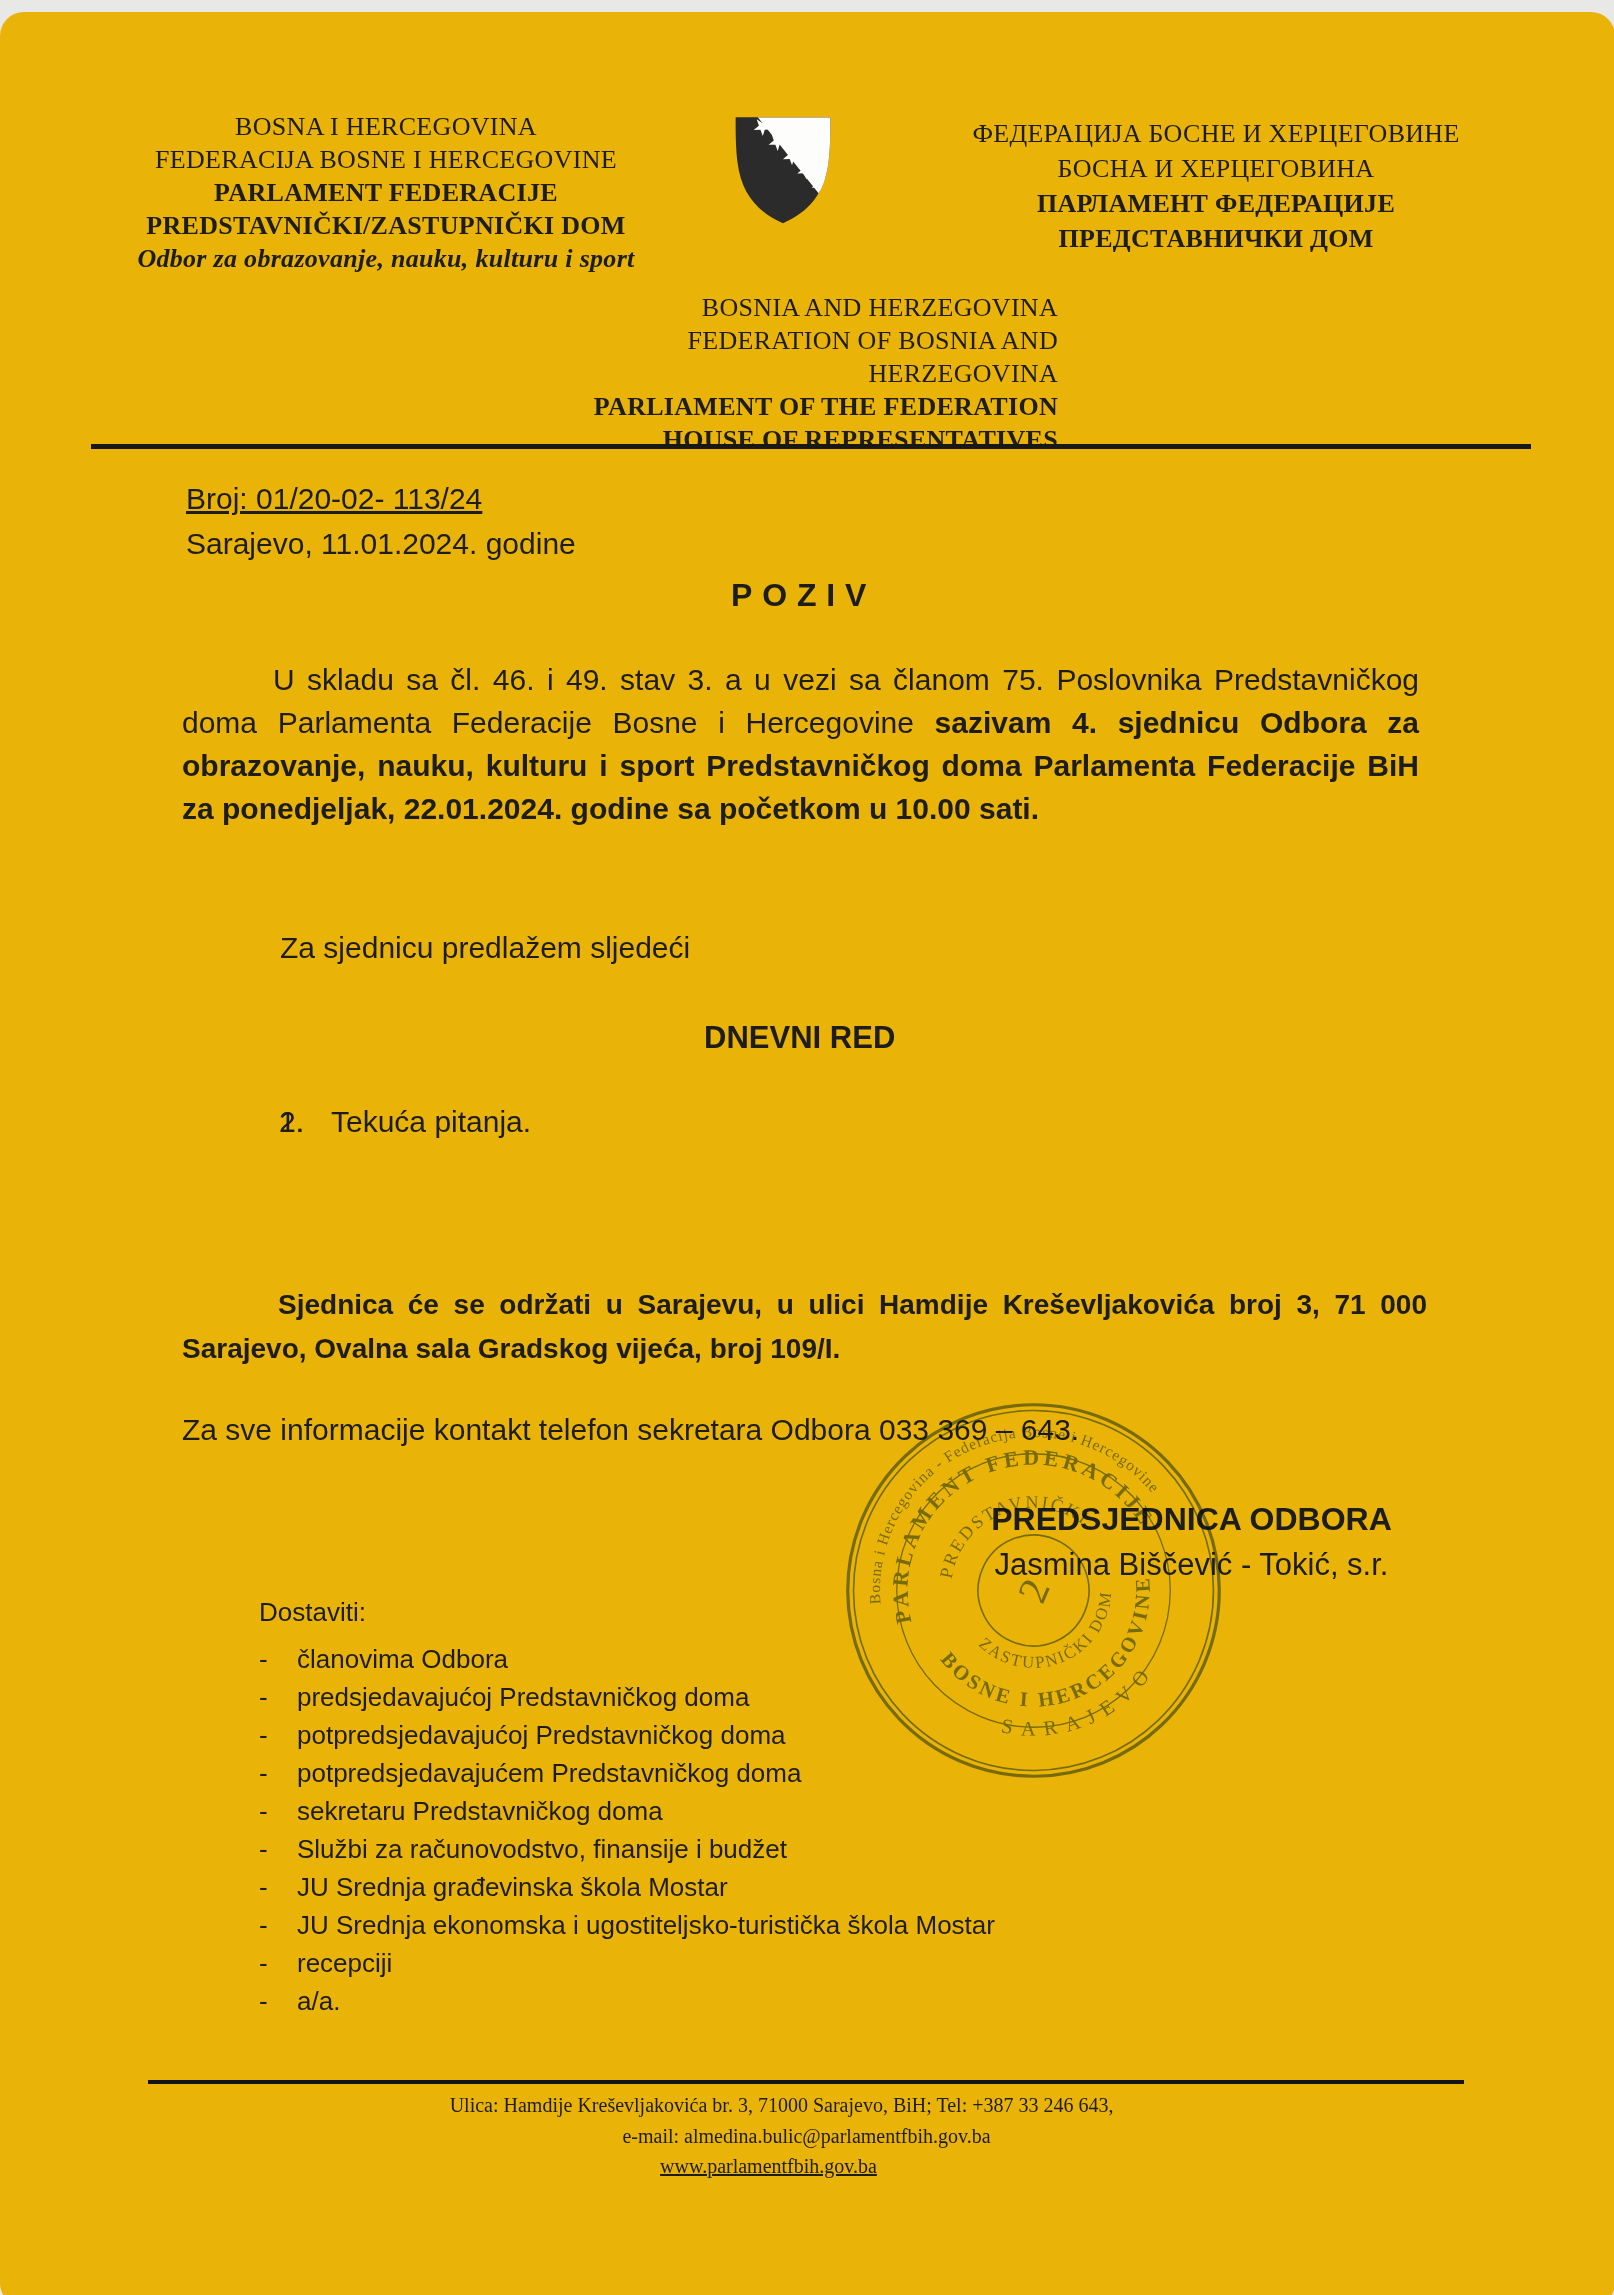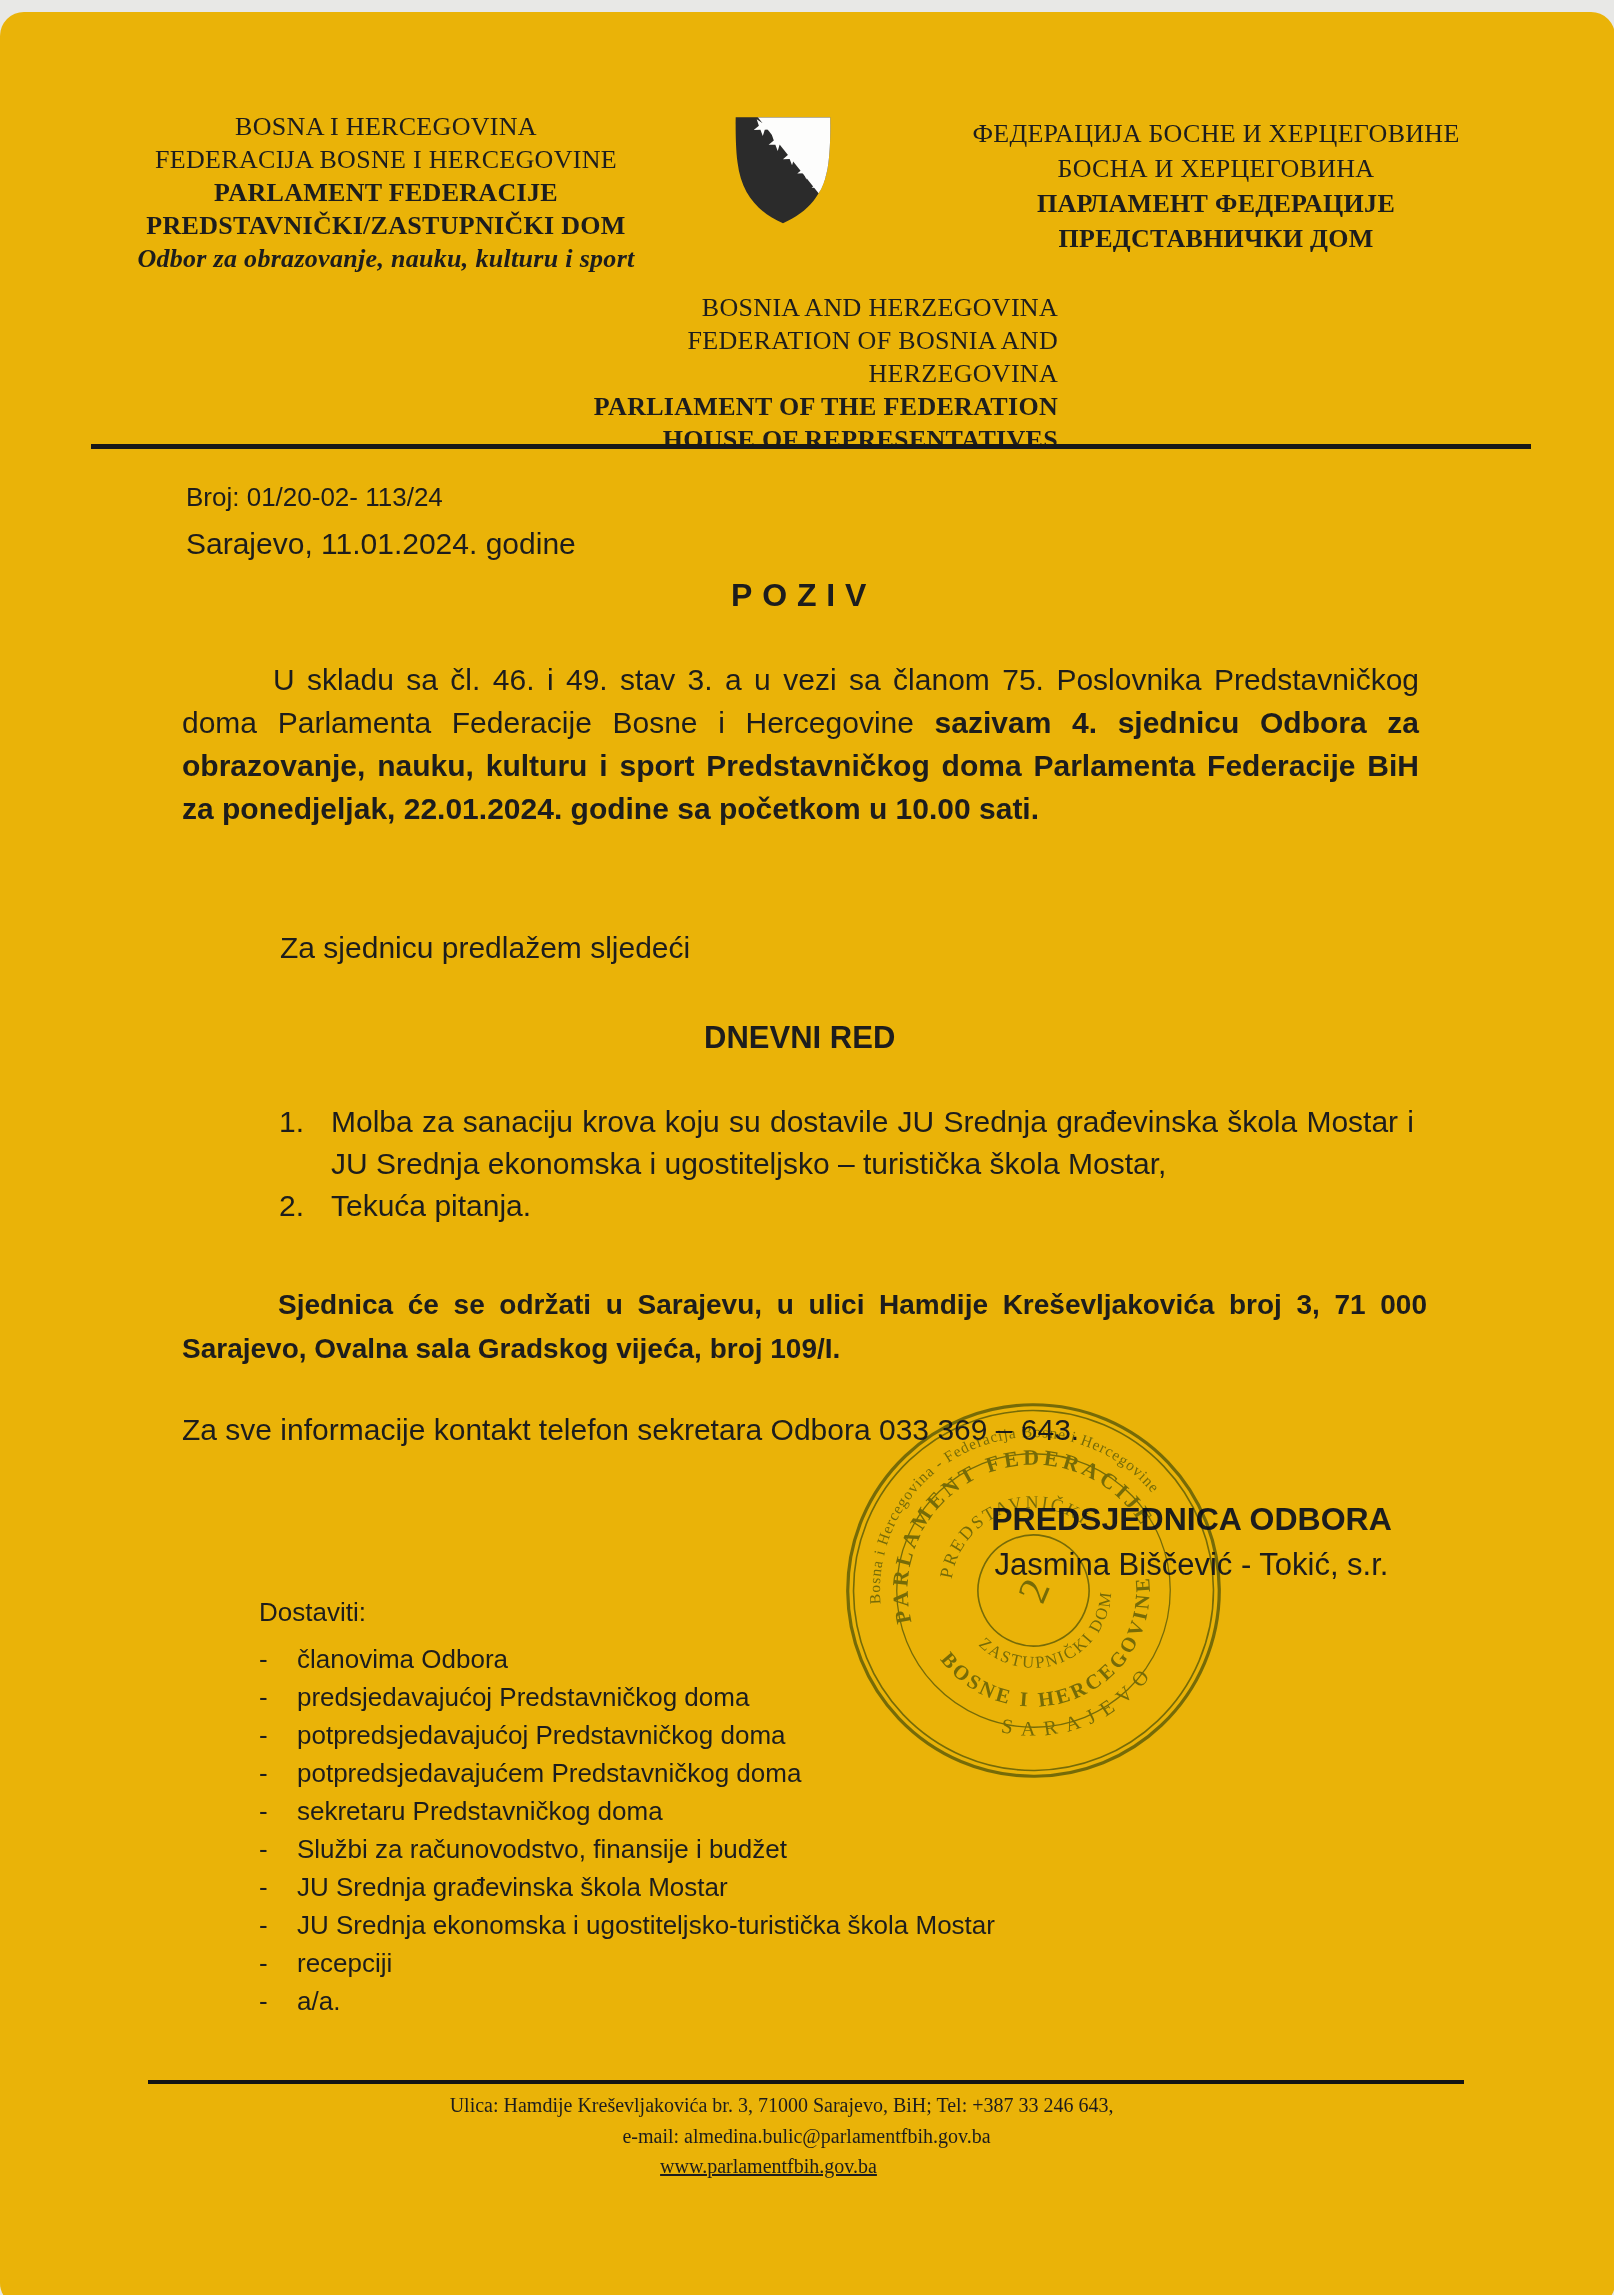--- a/index.html
+++ b/index.html
@@ -20,21 +20,21 @@
   .i{font-style:italic;}
 
   
   .hdr-left{left:111px;top:98px;width:550px;font-size:26px;line-height:33px;letter-spacing:0.3px;}
   .hdr-right{left:944px;top:104px;width:544px;font-size:26px;line-height:35px;letter-spacing:0.3px;}
   .hdr-center{left:508px;top:279px;width:550px;font-size:26px;line-height:33px;letter-spacing:0.3px;text-align:right;}
   .coa{left:727px;top:96px;width:112px;height:122px;}
   .hdr-rule{left:91px;top:432px;width:1440px;height:4.6px;background:#181818;}
 
   
-  .refno{left:186px;top:470px;font-size:26px;}
+  .refno{left:186px;top:470px;font-size:30px;text-decoration:underline;}
   .pldate{left:186px;top:515px;font-size:30px;}
   .title{left:0;top:565px;width:1615px;font-size:32px;font-weight:bold;letter-spacing:9.8px;transform:translateX(-3.9px);}
   .para1{left:182px;top:646px;width:1237px;font-size:30px;line-height:43px;text-align:justify;text-indent:91px;margin:0;}
   .agintro{left:280px;top:919px;font-size:30px;}
   .agheading{left:0;top:1008px;width:1615px;font-size:31px;font-weight:bold;transform:translateX(-7.8px);}
   .aglist{left:279px;top:1089px;width:1135px;font-size:30px;line-height:42px;}
   .agitem{position:relative;padding-left:52px;text-align:justify;margin:0;}
   .agnum{position:absolute;left:0;top:0;}
   .locpara{left:182px;top:1271px;width:1245px;font-size:28px;line-height:44px;font-weight:bold;text-align:justify;text-indent:96px;margin:0;}
   .contact{left:182px;top:1401px;font-size:30px;}
@@ -122,21 +122,20 @@
   <div class="abs center title">POZIV</div>
 
   <p class="abs para1"><span>U skladu sa čl. 46. i 49. stav 3. a u vezi sa članom 75. Poslovnika Predstavničkog doma Parlamenta Federacije Bosne i Hercegovine </span><strong>sazivam 4. sjednicu Odbora za obrazovanje, nauku, kulturu i sport Predstavničkog doma Parlamenta Federacije BiH za ponedjeljak, 22.01.2024. godine sa početkom u 10.00 sati.</strong></p>
 
   <div class="abs agintro">Za sjednicu predlažem sljedeći</div>
   <div class="abs center agheading">DNEVNI RED</div>
 
   <div class="abs aglist">
     <p class="agitem">
       <span class="agnum">1.</span>
-      <span>Molba za sanaciju krova koju su dostavile JU Srednja građevinska škola Mostar i JU Srednja ekonomska i ugostiteljsko – turistička škola Mostar,</span>
     </p>
     <p class="agitem">
       <span class="agnum">2.</span>
       <span>Tekuća pitanja.</span>
     </p>
   </div>
 
   <p class="abs locpara">Sjednica će se održati u Sarajevu, u ulici Hamdije Kreševljakovića broj 3, 71 000 Sarajevo, Ovalna sala Gradskog vijeća, broj 109/I.</p>
 
   <div class="abs contact">Za sve informacije kontakt telefon sekretara Odbora 033 369 – 643.</div>

